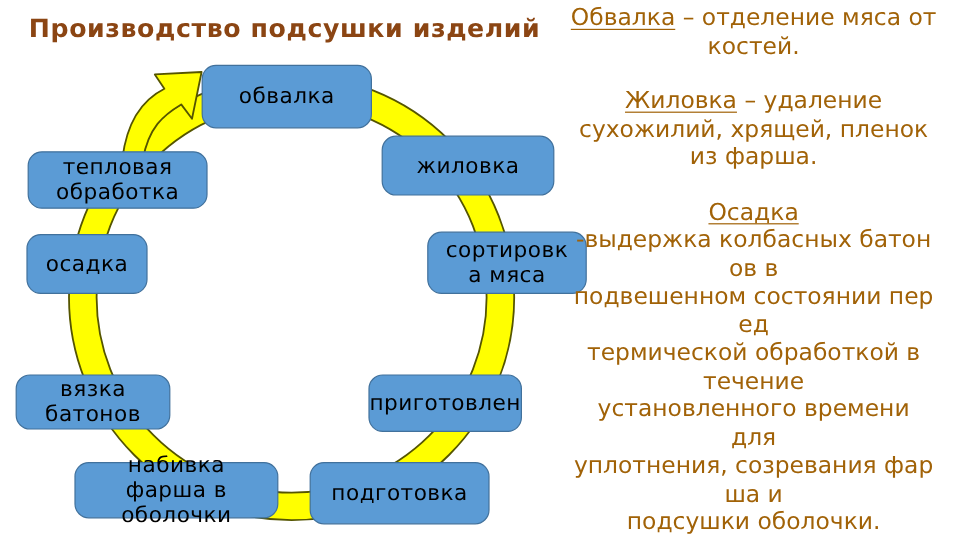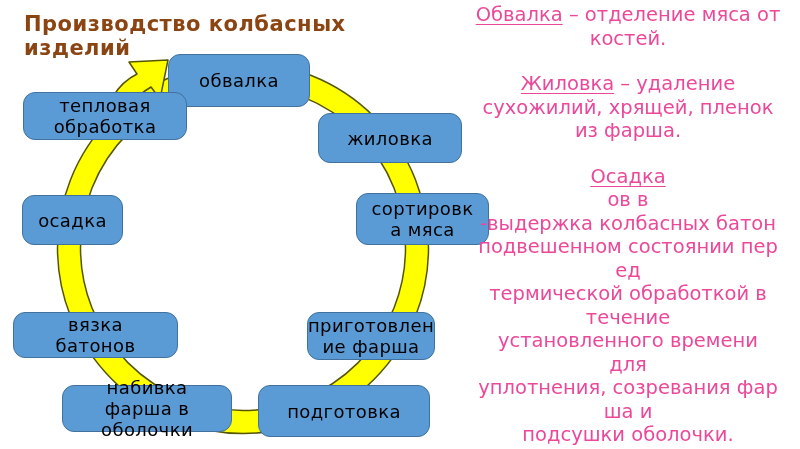--- a/index.html
+++ b/index.html
@@ -20,31 +20,31 @@
     background:#5B9BD5;border:1.5px solid #41719C;border-radius:12px;
     display:flex;flex-direction:column;align-items:center;justify-content:center;
     overflow:visible;box-sizing:border-box;
   }
   .step-line{
     font-size:18px;line-height:21px;color:#000;white-space:nowrap;
     letter-spacing:0.4px;text-align:center;
   }
   .defs{
     position:absolute;left:458px;top:3px;width:340px;z-index:1;
-    text-align:center;color:#ec4899;font-size:19.5px;line-height:23.5px;
+    text-align:center;color:#a16207;font-size:19.5px;line-height:23.5px;
   }
   .defpara{margin:0 0 22px 0;}
   .defpara:last-child{margin-bottom:0;}
   .defline{white-space:nowrap;}
   .u{text-decoration:underline;text-underline-offset:3px;}
 </style>
 </head>
 <body>
 
-<div class="title">Производство колбасных изделий</div>
+<div class="title">Производство подсушки изделий</div>
 
 <div class="diagram">
 
   <svg class="arrows" width="800" height="449" viewBox="0 0 800 449">
     <circle cx="243" cy="248" r="174" fill="none" stroke="#555500" stroke-width="24.5"></circle>
     <circle cx="243" cy="248" r="174" fill="none" stroke="#FFFF00" stroke-width="21.5"></circle>
     <path d="M102,132 C106,100 119,83 137,74 L129,62 L168,60 L160,99 L151,87 C136,96 124,106 119,133 Z" fill="#FFFF00" stroke="#555500" stroke-width="1.5" stroke-linejoin="round"></path>
   </svg>
 
   <div class="step" style="left:168px;top:54px;width:142px;height:53px">
@@ -55,43 +55,42 @@
     <div class="step-line">жиловка</div>
   </div>
 
   <div class="step" style="left:356px;top:193px;width:133px;height:52px">
     <div class="step-line">сортировк</div>
     <div class="step-line">а мяса</div>
   </div>
 
   <div class="step" style="left:307px;top:312px;width:128px;height:48px">
     <div class="step-line">приготовлен</div>
-    <div class="step-line">ие фарша</div>
   </div>
 
-  <div class="step" style="left:258px;top:385px;width:172px;height:52px">
+  <div class="step" style="left:258px;top:385px;width:150px;height:52px">
     <div class="step-line">подготовка</div>
   </div>
 
   <div class="step" style="left:62px;top:385px;width:170px;height:47px">
     <div class="step-line">набивка</div>
     <div class="step-line">фарша в</div>
     <div class="step-line">оболочки</div>
   </div>
 
-  <div class="step" style="left:13px;top:312px;width:165px;height:46px">
+  <div class="step" style="left:13px;top:312px;width:129px;height:46px">
     <div class="step-line">вязка</div>
     <div class="step-line">батонов</div>
   </div>
 
   <div class="step" style="left:22px;top:195px;width:101px;height:50px">
     <div class="step-line">осадка</div>
   </div>
 
-  <div class="step" style="left:23px;top:92px;width:164px;height:48px">
+  <div class="step" style="left:23px;top:126px;width:150px;height:48px">
     <div class="step-line">тепловая</div>
     <div class="step-line">обработка</div>
   </div>
 
 </div>
 
 <div class="defs">
 
   <div class="defpara">
     <div class="defline"><span class="u">Обвалка</span><span> – отделение мяса от</span></div>
@@ -99,22 +98,22 @@
   </div>
 
   <div class="defpara">
     <div class="defline"><span class="u">Жиловка</span><span> – удаление</span></div>
     <div class="defline">сухожилий, хрящей, пленок</div>
     <div class="defline">из фарша.</div>
   </div>
 
   <div class="defpara">
     <div class="defline"><span class="u">Осадка</span></div>
+    <div class="defline">-выдержка колбасных батон</div>
     <div class="defline">ов в</div>
-    <div class="defline">-выдержка колбасных батон</div>
     <div class="defline">подвешенном состоянии пер</div>
     <div class="defline">ед</div>
     <div class="defline">термической обработкой в</div>
     <div class="defline">течение</div>
     <div class="defline">установленного времени</div>
     <div class="defline">для</div>
     <div class="defline">уплотнения, созревания фар</div>
     <div class="defline">ша и</div>
     <div class="defline">подсушки оболочки.</div>
   </div>

